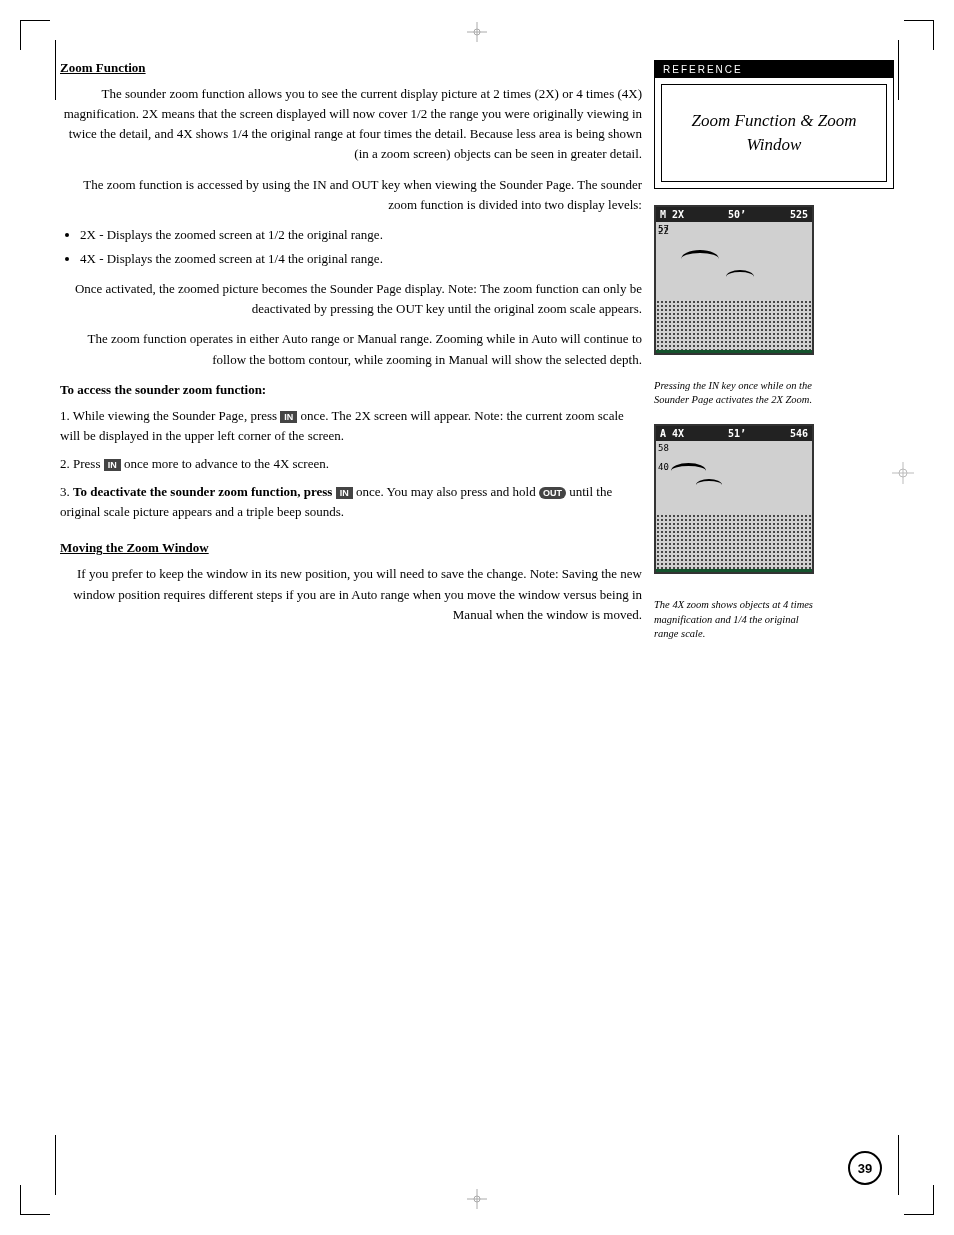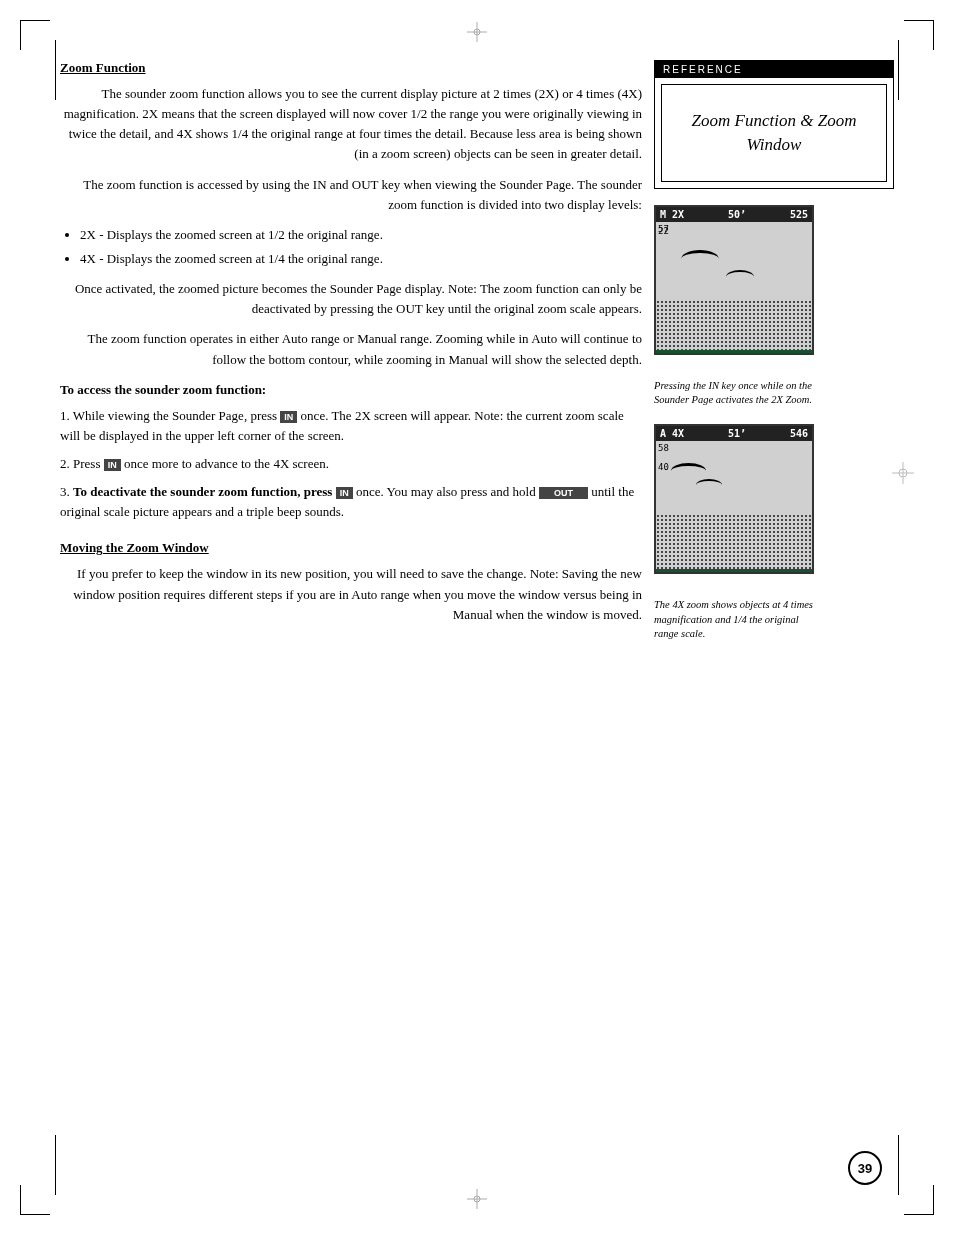--- a/index.html
+++ b/index.html
@@ -223,24 +223,24 @@
       font-family: Arial, sans-serif;
       font-weight: bold;
       border-radius: 0;
       text-align: right;
     }
 
     .inline-key-out {
       background: #444;
       color: #fff;
       font-size: 9px;
-      padding: 1px 15px;
+      padding: 1px 4px;
       font-family: Arial, sans-serif;
       font-weight: bold;
-      border-radius: 0;
+      border-radius: 6px;
     }
 
     .bold-step {
       font-weight: bold;
     }
 
     
     .page-number {
       position: absolute;
       bottom: 50px;

